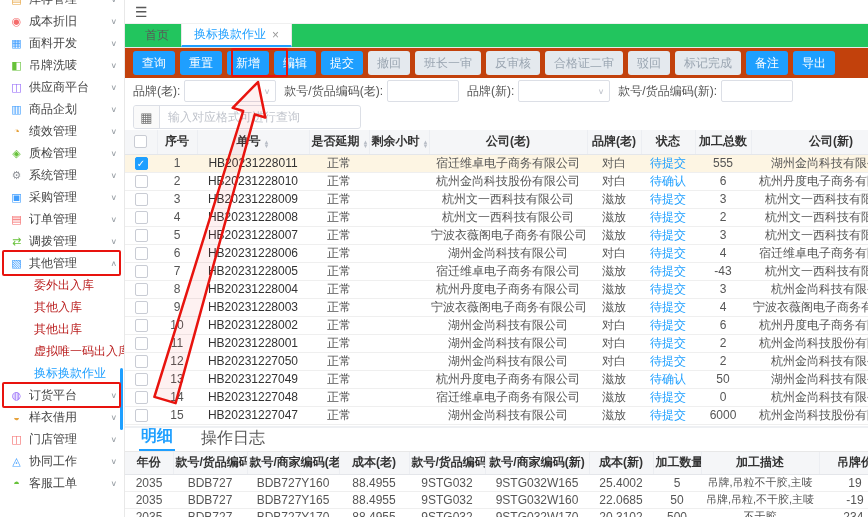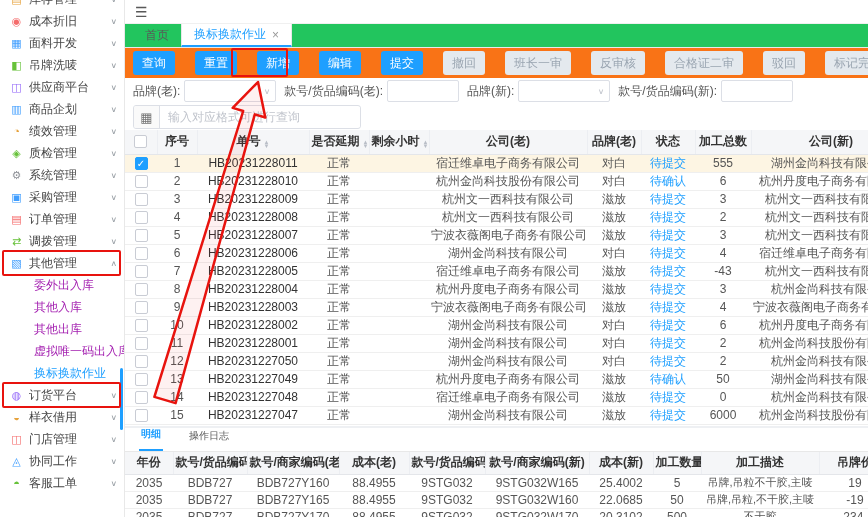--- a/index.html
+++ b/index.html
@@ -7,34 +7,34 @@
        font-family:"Liberation Sans","DejaVu Sans",sans-serif;font-size:12px;color:#333}
   .page{position:relative;width:868px;height:517px;display:flex;background:#fff}
 
   
   .sidebar{width:125px;min-width:125px;height:517px;border-right:1px solid #e8e8e8;background:#fff;overflow:hidden;position:relative}
   .side-item{height:22px;display:flex;align-items:center;gap:6px;padding:0 7px 0 10px;cursor:pointer;color:#454545;white-space:nowrap}
   .side-item.clipped-top{margin-top:-12px}
   .side-item .s-icon{width:13px;font-size:11px;line-height:1;text-align:center}
   .side-item .s-lbl{flex:1;overflow:hidden;font-size:12px}
   .side-item .s-chev{font-size:9px;color:#9aa0a6;transform:scaleY(.85)}
-  .side-sub{height:22px;line-height:22px;padding-left:34px;font-size:12px;color:#a21caf;cursor:pointer;white-space:nowrap;overflow:hidden}
+  .side-sub{height:22px;line-height:22px;padding-left:34px;font-size:12px;color:#b91c1c;cursor:pointer;white-space:nowrap;overflow:hidden}
   .side-sub.active{color:#1e9fff}
   .scroll-thumb{position:absolute;right:1px;top:368px;width:3px;height:62px;background:#1e9fff;border-radius:2px}
 
   
   .main{flex:1;display:flex;flex-direction:column;overflow:hidden}
   .topbar{height:24px;display:flex;align-items:center;padding:0 10px;border-bottom:1px solid #f0f0f0;background:#fff}
   .hamburger{font-size:14px;color:#595959;cursor:pointer}
   .tabbar{height:24px;display:flex;align-items:stretch;border-bottom:1px solid #e8e8e8;background:#22c55e;padding-left:8px}
   .tab{display:flex;align-items:center;gap:6px;padding:0 12px;font-size:12px;color:#595959;cursor:pointer}
   .tab.active{color:#1e9fff;border-left:1px solid #e8e8e8;border-right:1px solid #e8e8e8;border-bottom:2px solid #1e9fff;background:#fff}
   .tab .close{font-size:12px;color:#999;line-height:1}
 
-  .toolbar{height:30px;display:flex;align-items:center;gap:20px;padding:0 8px;background:#f97316}
+  .toolbar{height:30px;display:flex;align-items:center;gap:5px;padding:0 8px;background:#c2410c}
   .btn{height:24px;padding:0 9px;border:none;border-radius:3px;font-size:12px;cursor:pointer;font-family:inherit;white-space:nowrap}
   .btn.primary{background:#1e9fff;color:#fff}
   .btn.disabled{background:#e4e9ee;color:#9aa5b1;cursor:default}
 
   .filterbar{height:26px;display:flex;align-items:center;gap:8px;padding:0 8px;white-space:nowrap;overflow:hidden}
   .f-item{display:flex;align-items:center;gap:4px;flex:none}
   .f-label{color:#555;font-size:12px}
   .f-input{height:22px;border:1px solid #dcdfe6;border-radius:2px;width:54px;font-size:12px;padding:0 4px;font-family:inherit}
   .f-select{height:22px;width:92px;border:1px solid #dcdfe6;border-radius:2px;display:flex;align-items:center;justify-content:flex-end;padding:0 5px;background:#fff;cursor:pointer}
   .f-caret{font-size:9px;color:#c0c4cc;transform:scaleY(.85)}
@@ -56,21 +56,21 @@
   .cb{width:13px;height:13px;border:1px solid #c9ccd4;border-radius:2px;margin:0 auto;background:#fff;font-size:10px;line-height:12px;text-align:center;cursor:pointer}
   .cb.on{background:#1e9fff;border-color:#1e9fff;color:#fff}
   .status{color:#1e9fff}
   .sorts{display:inline-flex;flex-direction:column;margin-left:3px;vertical-align:1px}
   .sorts i{font-style:normal;font-size:6px;color:#b9bec7;line-height:4px}
 
   
   .panel-divider{height:2px;background:#eef0f3}
   .detail{flex:1;display:flex;flex-direction:column;overflow:hidden}
   .detail-tabs{height:24px;display:flex;align-items:flex-end;gap:24px;padding:0 14px;border-bottom:1px solid #e8e8e8}
-  .dtab{font-size:10px;color:#595959;padding:3px 2px 8px;cursor:pointer}
+  .dtab{font-size:16px;color:#595959;padding:3px 2px 2px;cursor:pointer}
   .dtab.active{color:#1e9fff;border-bottom:2px solid #1e9fff;font-weight:700}
   .detail table{width:766px}
   .detail th{height:22px}
   .detail td{height:17px}
   td.desc{font-size:11px}
 
   
   .anno-box{position:absolute;border:2px solid #e8130e;border-radius:2px;pointer-events:none;z-index:60}
   .anno-svg{position:absolute;left:0;top:0;pointer-events:none;z-index:59}
 </style>

